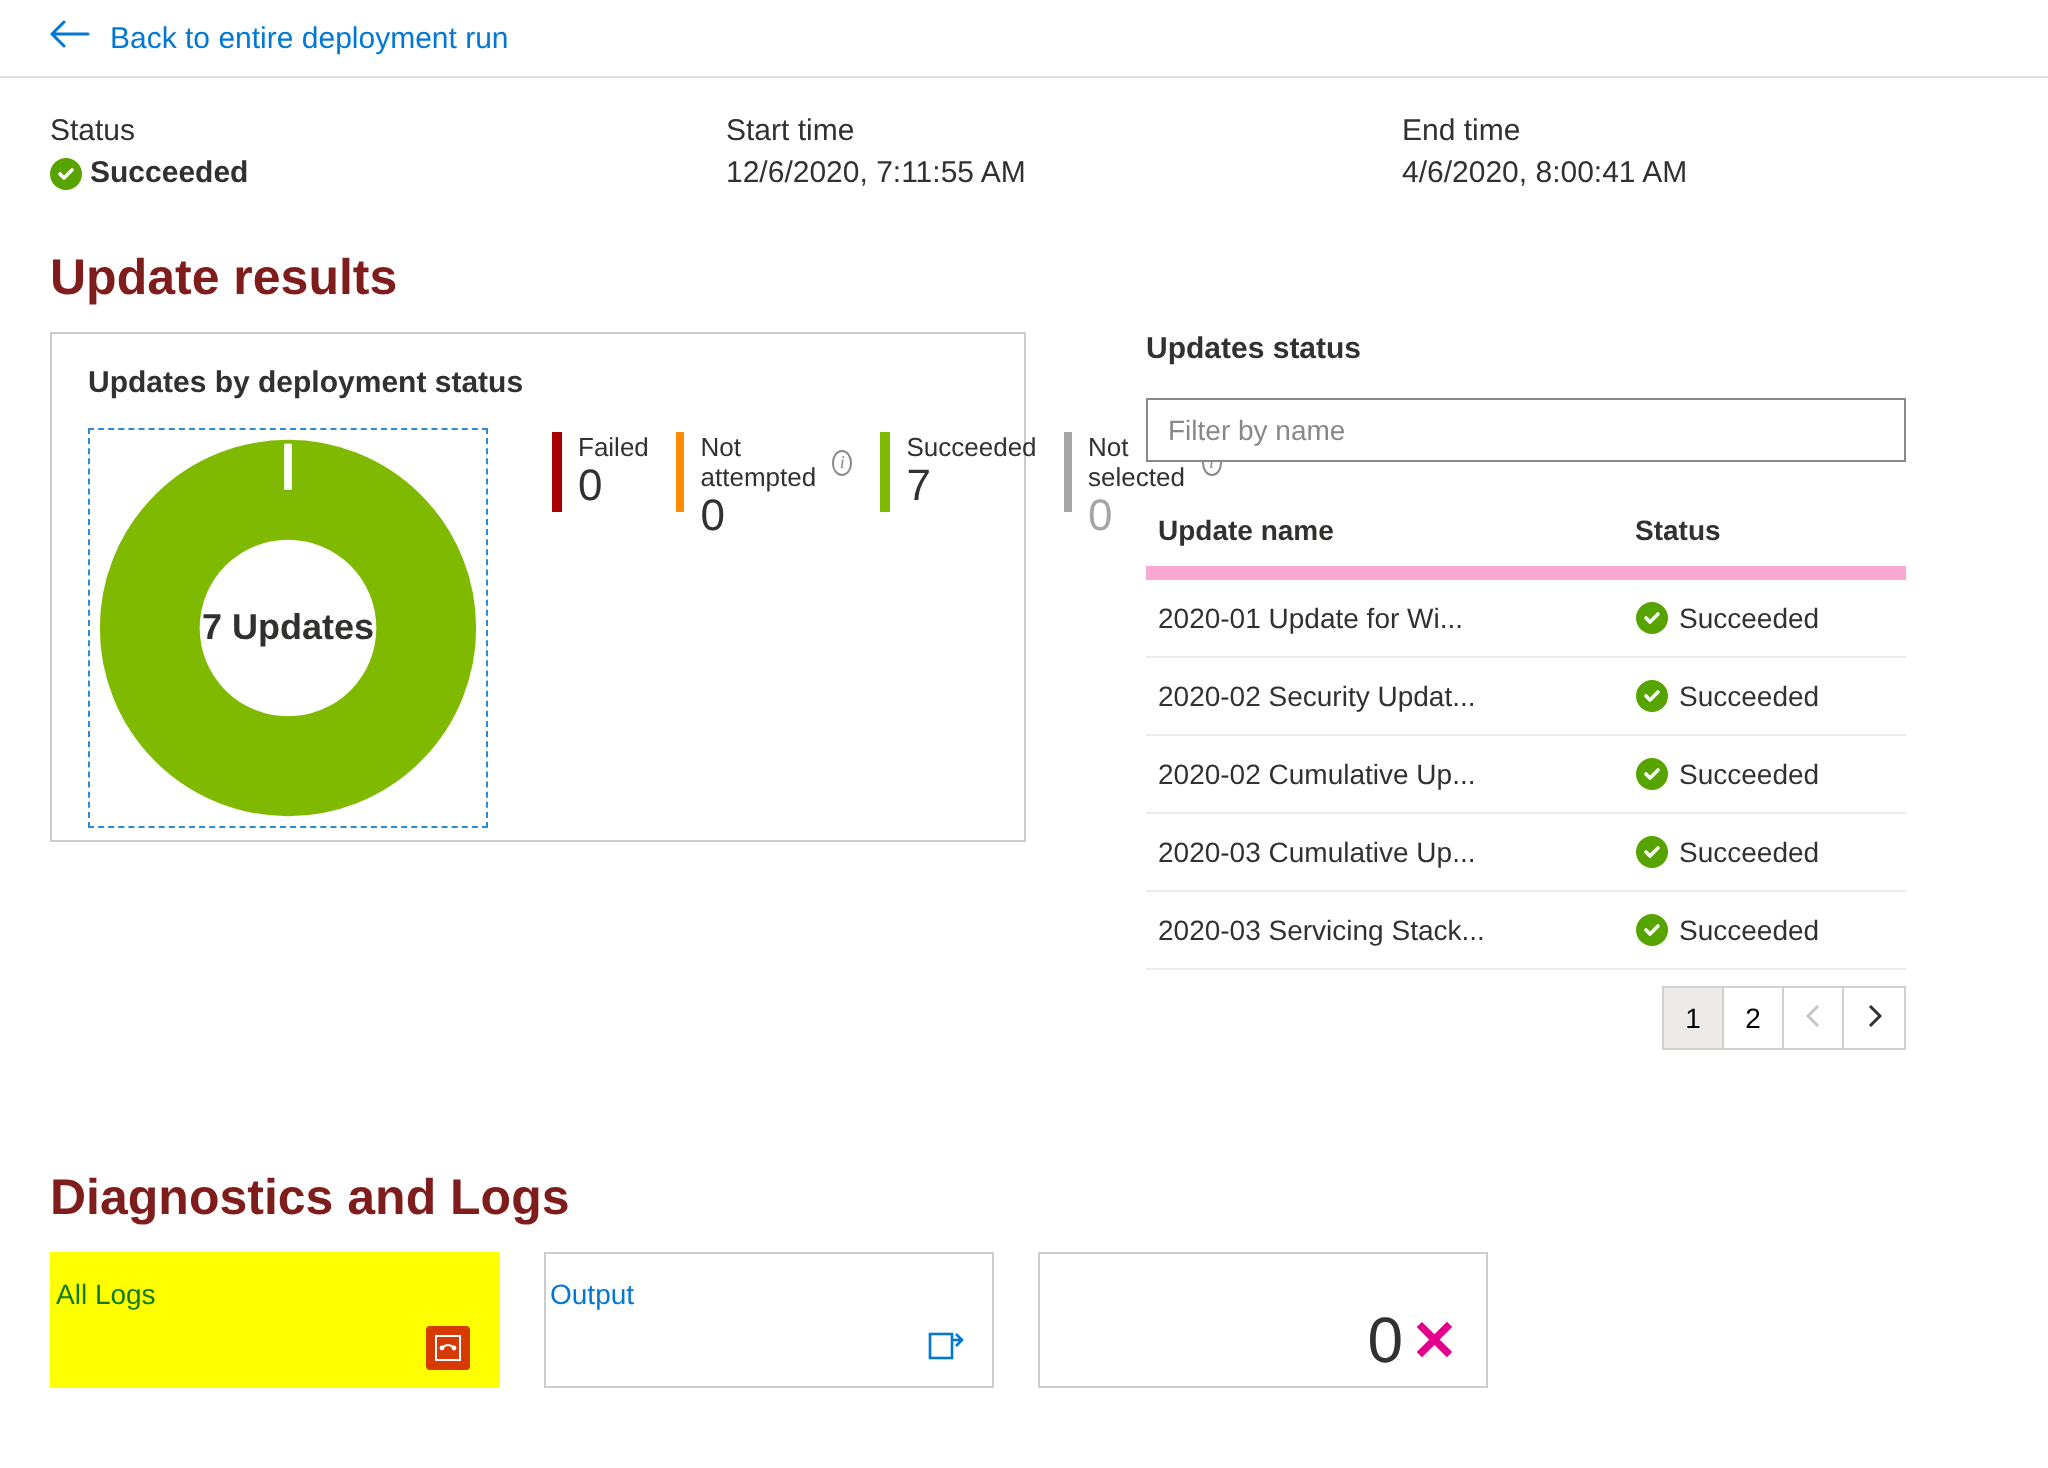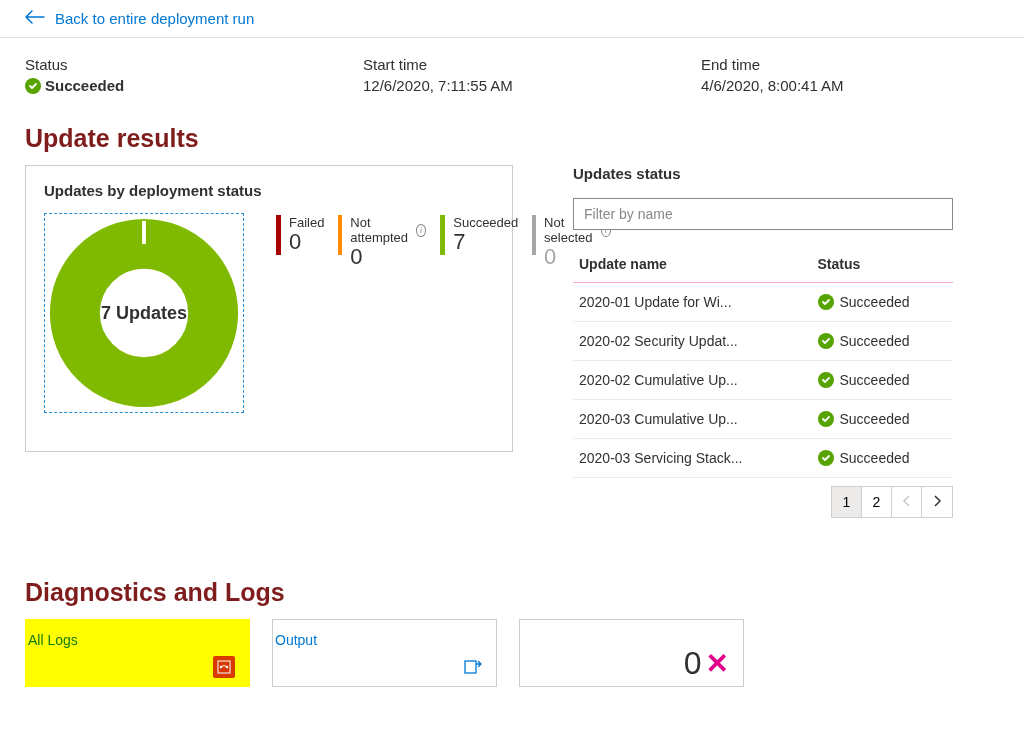--- a/index.html
+++ b/index.html
@@ -41,21 +41,21 @@
   }
   .check-icon svg { display: block; }
   h2.section { font-size: 25px; font-weight: 700; margin: 0 0 12px 0; color: #7f1d1d; }
   .results-row {
     display: flex;
     gap: 60px;
     align-items: flex-start;
   }
   .card {
     border: 1px solid #cccccc;
-    padding: 16px 18px 38px 18px;
+    padding: 16px 18px 6px 18px;
     width: 488px;
   }
   .card-title { font-weight: 700; font-size: 15px; margin-bottom: 14px; }
   .donut-area {
     display: flex;
     align-items: flex-start;
     gap: 32px;
   }
   .donut-wrap {
     border: 1px dashed #2a8dd4;
@@ -99,21 +99,21 @@
   table.updates {
     width: 100%;
     border-collapse: collapse;
     margin-top: 16px;
   }
   table.updates th {
     text-align: left;
     font-weight: 700;
     font-size: 14px;
     padding: 10px 6px;
-    border-bottom: 1px solid #f9a8d4;
+    border-bottom: 7px solid #f9a8d4;
   }
   table.updates td {
     padding: 11px 6px;
     border-bottom: 1px solid #edebe9;
     font-size: 14px;
     white-space: nowrap;
     overflow: hidden;
     text-overflow: ellipsis;
   }
   table.updates td.name { max-width: 190px; }

